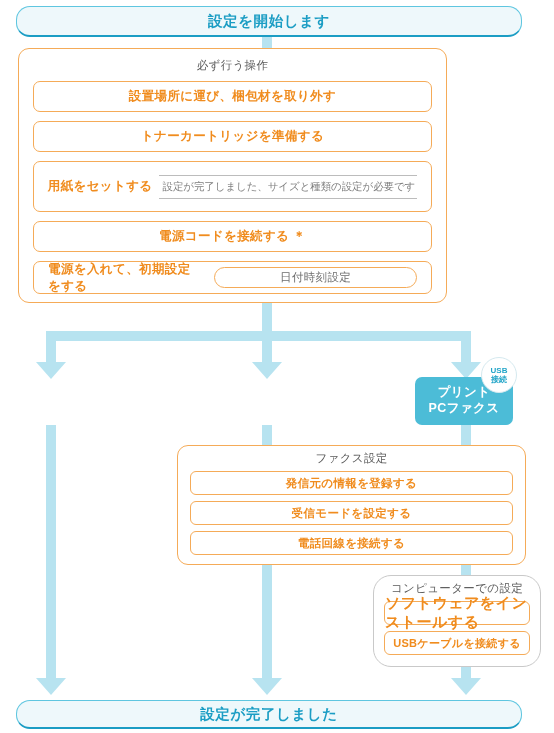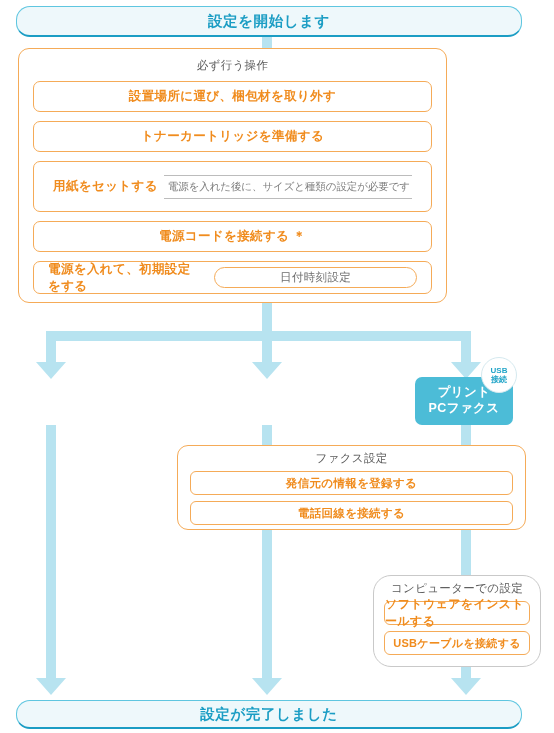--- a/index.html
+++ b/index.html
@@ -225,21 +225,21 @@
       <span>設置場所に運び、梱包材を取り外す</span>
     </div>
 
     <div class="step" style="height:31px; margin-bottom:9px;">
       <span>トナーカートリッジを準備する</span>
     </div>
 
     <div class="step split" style="height:51px; margin-bottom:9px;">
       <div class="split-inner">
         <span class="split-label">用紙をセットする</span>
-        <span class="note-box">電源を入れた後に、サイズと種類の設定が必要です</span>
+        <span class="note-box">設定が完了しました、サイズと種類の設定が必要です</span>
       </div>
     </div>
 
     <div class="step" style="height:31px; margin-bottom:9px;">
       <span>電源コードを接続する ＊</span>
     </div>
 
     <div class="step" style="height:33px; justify-content:flex-start; padding:0 14px;">
       <span>電源を入れて、初期設定をする</span>
       <span class="sub-pill" style="width:242px; height:21px; margin-left:14px;">日付時刻設定</span>
@@ -251,39 +251,42 @@
   <div class="fn-box" style="left:415px; top:377px; width:98px; height:48px; flex-direction:column;">
     <span>プリント</span>
     <span>PCファクス</span>
   </div>
 
   <div class="usb-badge" style="left:481px; top:357px;">
     <span>USB</span>
     <span>接続</span>
   </div>
 
-  <div class="group-panel" style="left:177px; top:445px; width:349px; height:85px; padding:0 12px;font-family:Liberation Serif, serif;">
+  <div class="group-panel" style="left:177px; top:445px; width:349px; height:120px; padding:0 12px;font-family:Liberation Serif, serif;">
 
     <div class="group-title" style="margin:5px 0 5px 0;">ファクス設定</div>
 
     <div class="step small" style="height:24px; margin-bottom:6px;">
       <span>発信元の情報を登録する</span>
     </div>
 
+    <div class="step small" style="height:24px; margin-bottom:6px;">
+      <span>受信モードを設定する</span>
+    </div>
 
     <div class="step small" style="height:24px;">
       <span>電話回線を接続する</span>
     </div>
   </div>
 
   <div class="group-panel gray" style="left:373px; top:575px; width:168px; height:92px; padding:0 10px;">
 
     <div class="group-title" style="margin:5px 0 5px 0;">コンピューターでの設定</div>
 
-    <div class="step small" style="height:24px; margin-bottom:6px; font-size:12px;">
+    <div class="step small" style="height:24px; margin-bottom:6px; font-size:15px;">
       <span>ソフトウェアをインストールする</span>
     </div>
 
     <div class="step small" style="height:24px; font-size:11px;">
       <span>USBケーブルを接続する</span>
     </div>
   </div>
 
   <div class="bar" style="left:16px; top:700px; width:506px; height:29px;">
     <span class="bar-label">設定が完了しました</span>

